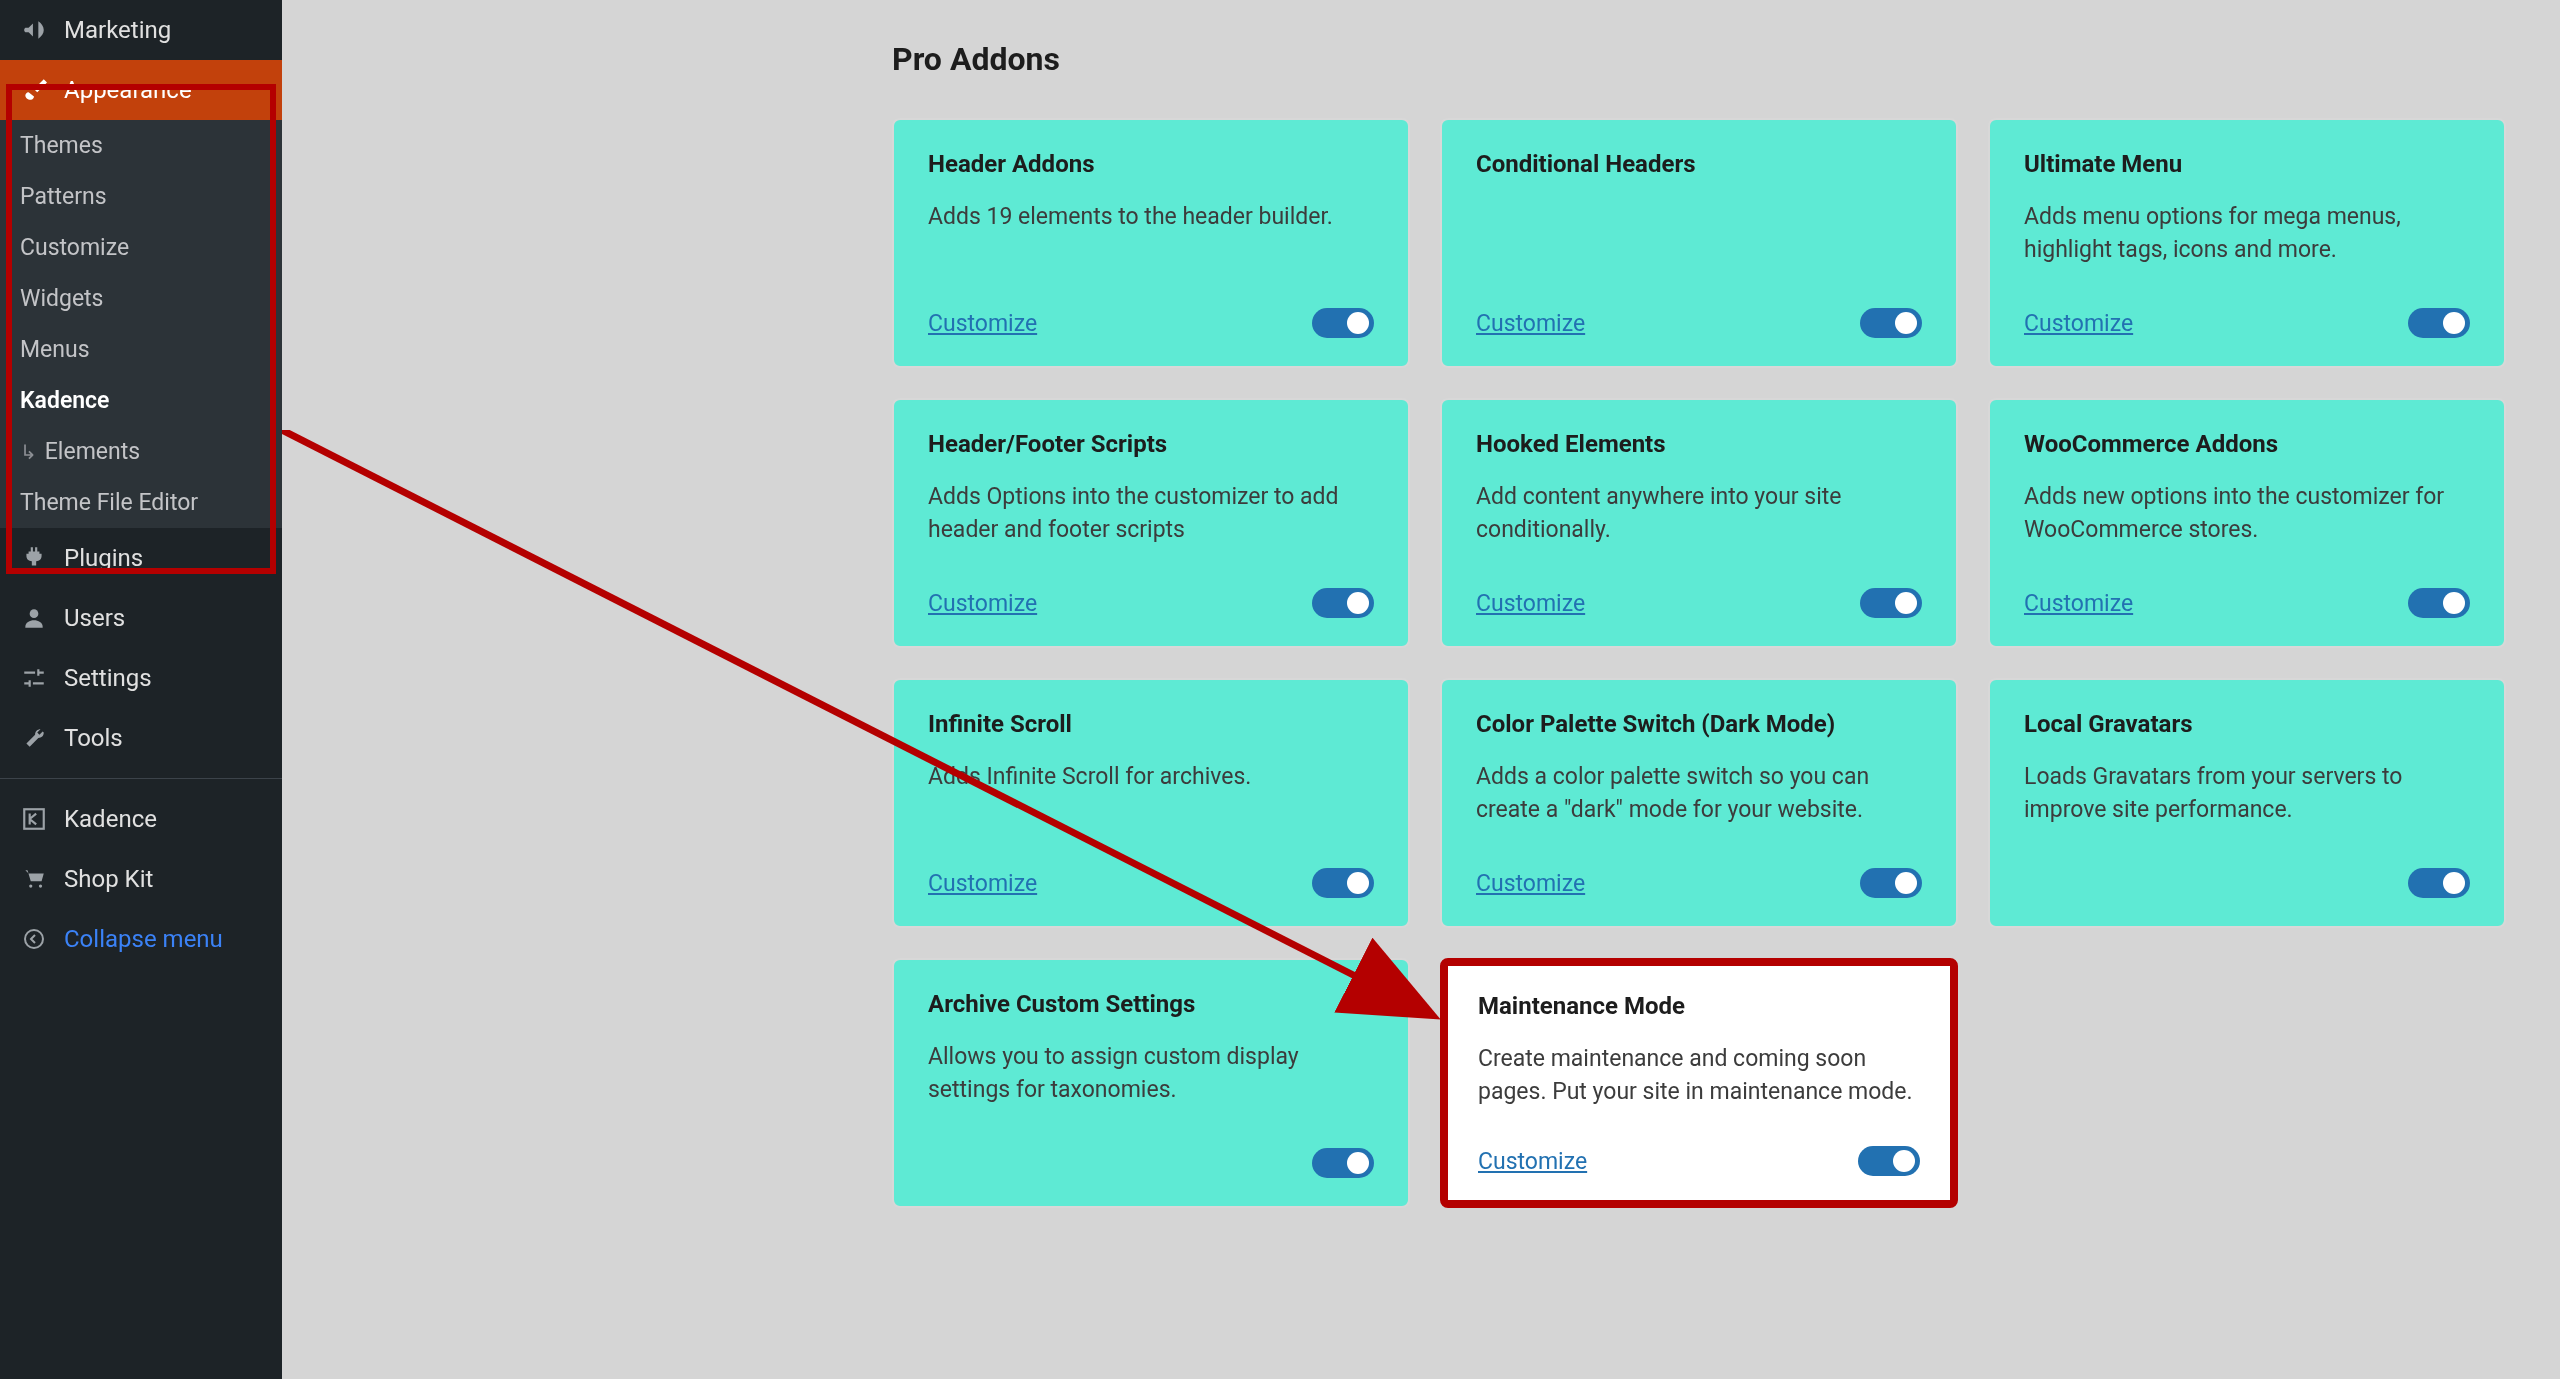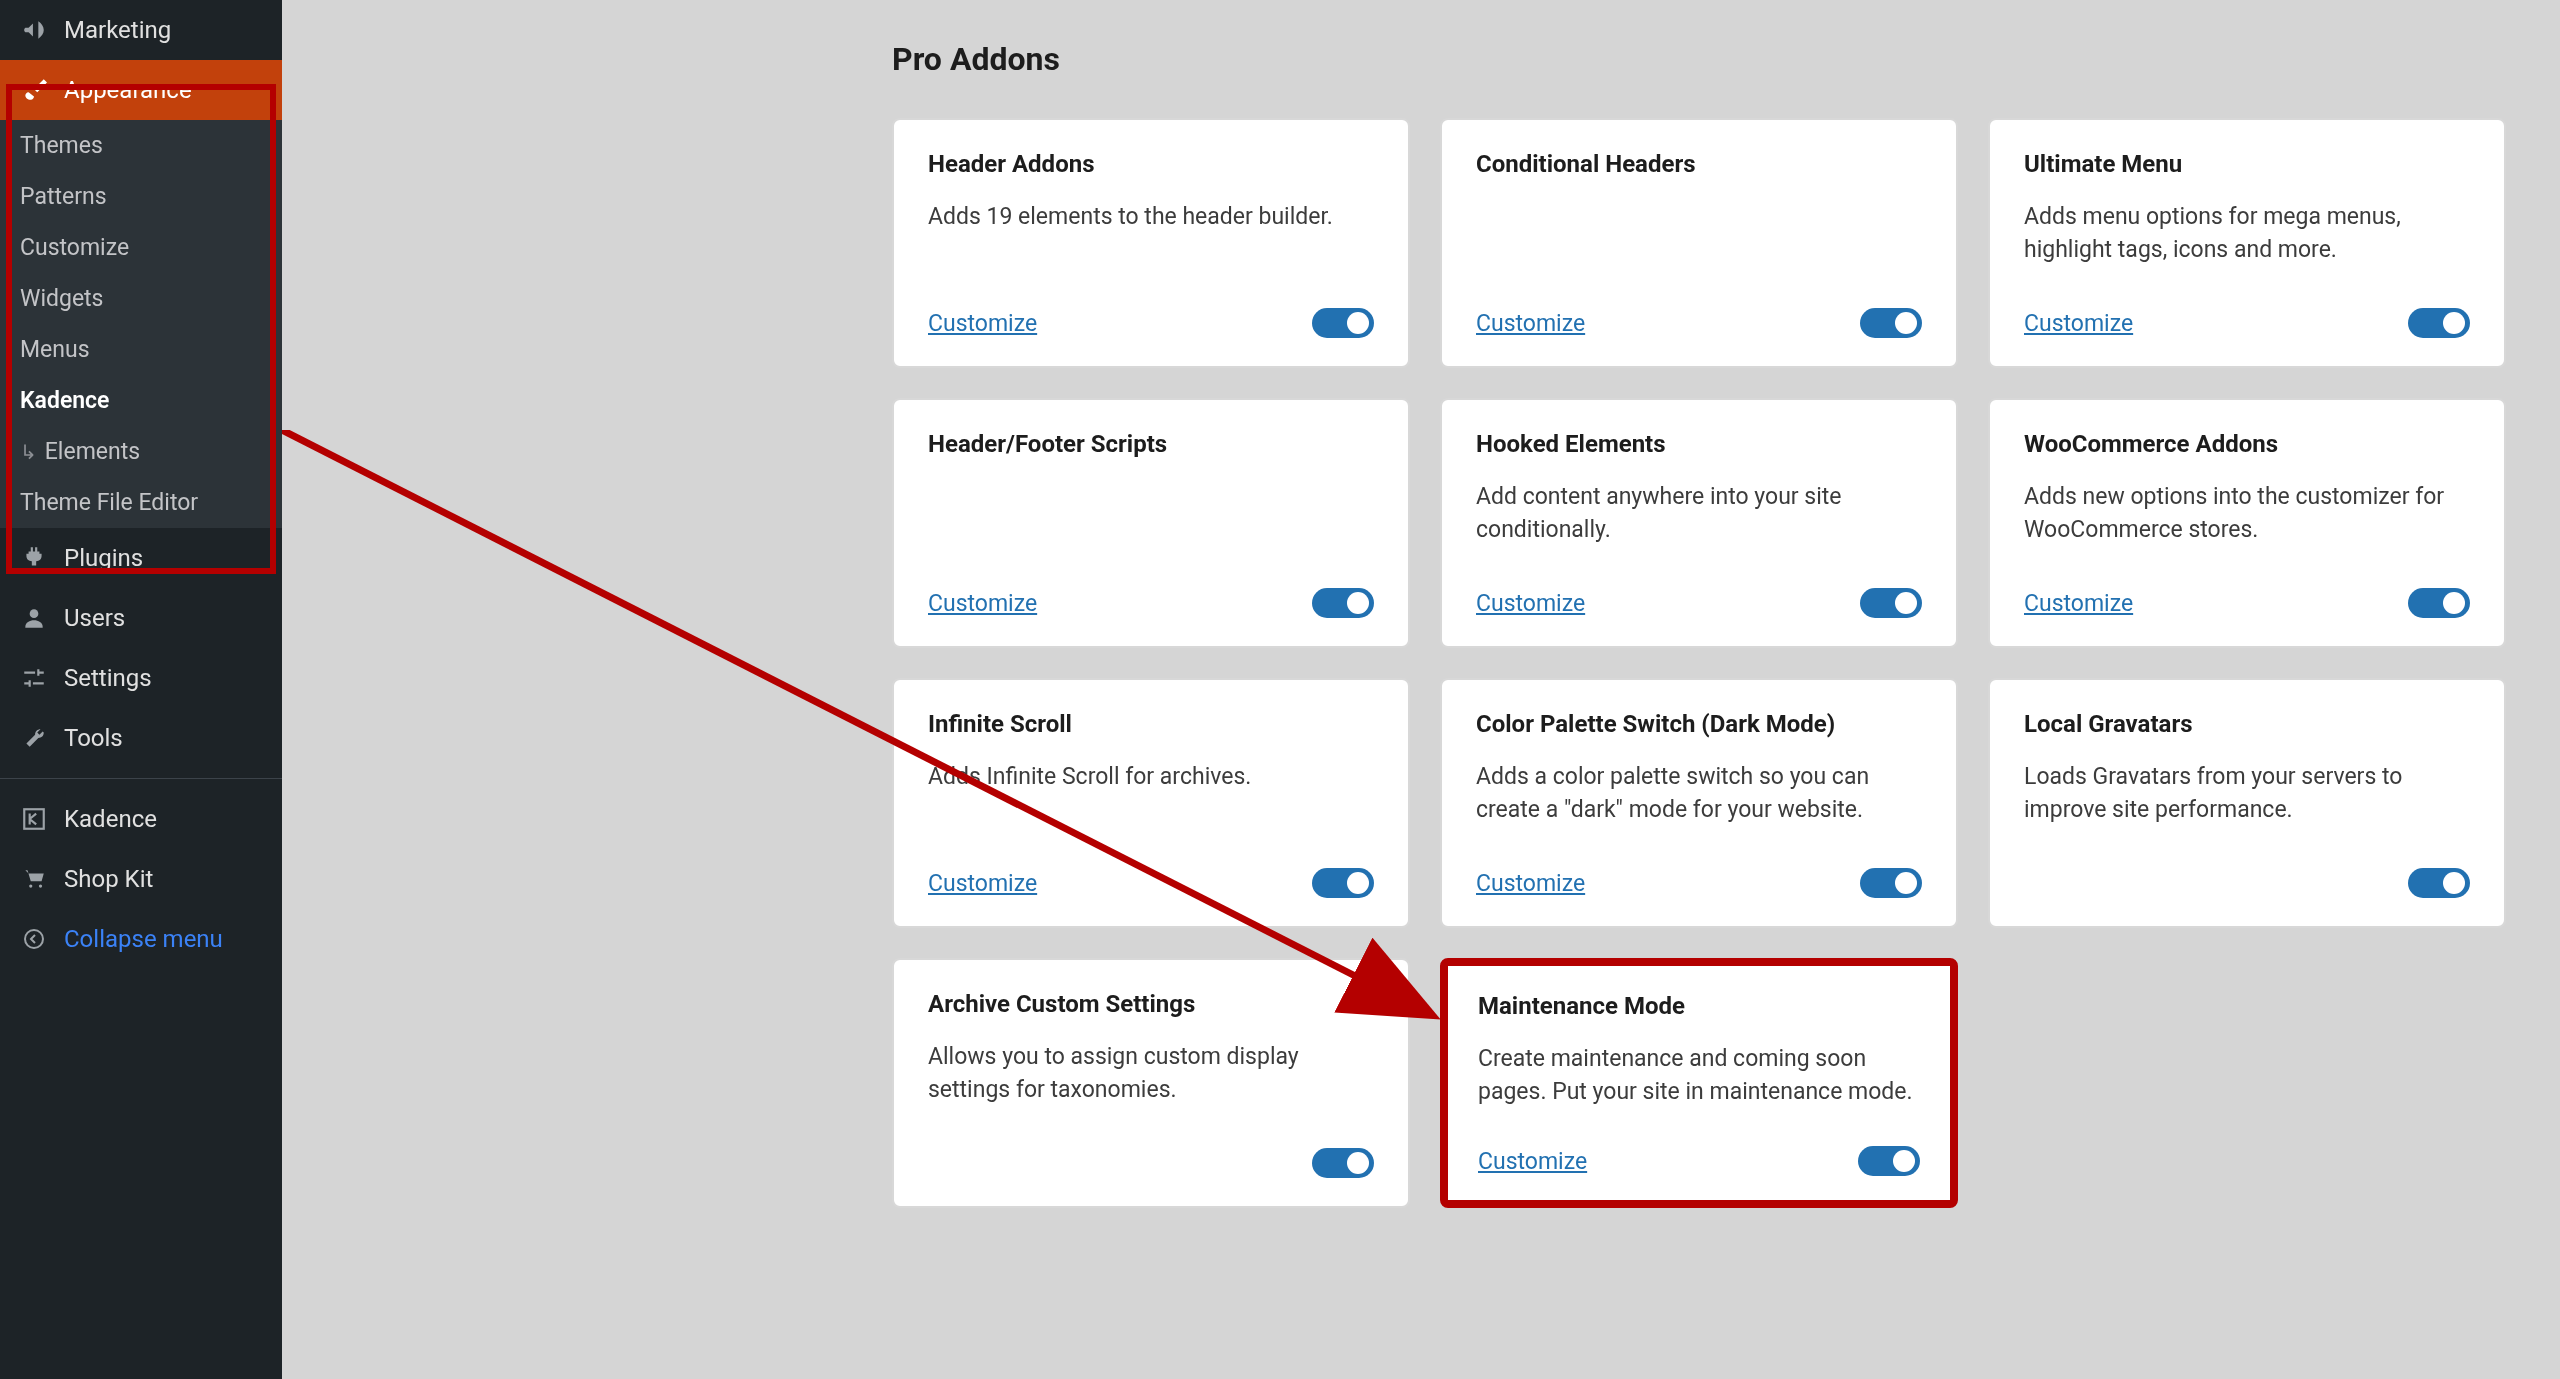--- a/index.html
+++ b/index.html
@@ -100,21 +100,21 @@
   font-weight: 700;
   color: #1d1d1d;
   margin-bottom: 40px;
 }
 .cards-grid {
   display: grid;
   grid-template-columns: repeat(3, 518px);
   gap: 30px;
 }
 .card {
-  background: #ffffff;
+  background: #5eead4;
   border: 2px solid #d8d8d8;
   border-radius: 8px;
   padding: 30px 34px 28px;
   min-height: 250px;
   display: flex;
   flex-direction: column;
   justify-content: space-between;
 }
 .card.highlighted {
   background: #fff;
@@ -293,20 +293,21 @@
       <div class="card">
         <div class="card-title">Ultimate Menu</div>
         <div class="card-desc">Adds menu options for mega menus, highlight tags, icons and more.</div>
         <div class="card-footer">
           <span class="customize-link">Customize</span>
           <div class="toggle"></div>
         </div>
       </div>
       <div class="card">
         <div class="card-title">Header/Footer Scripts</div>
+        <div class="card-desc">Adds Options into the customizer to add header and footer scripts</div>
         <div class="card-footer">
           <span class="customize-link">Customize</span>
           <div class="toggle"></div>
         </div>
       </div>
       <div class="card">
         <div class="card-title">Hooked Elements</div>
         <div class="card-desc">Add content anywhere into your site conditionally.</div>
         <div class="card-footer">
           <span class="customize-link">Customize</span>

